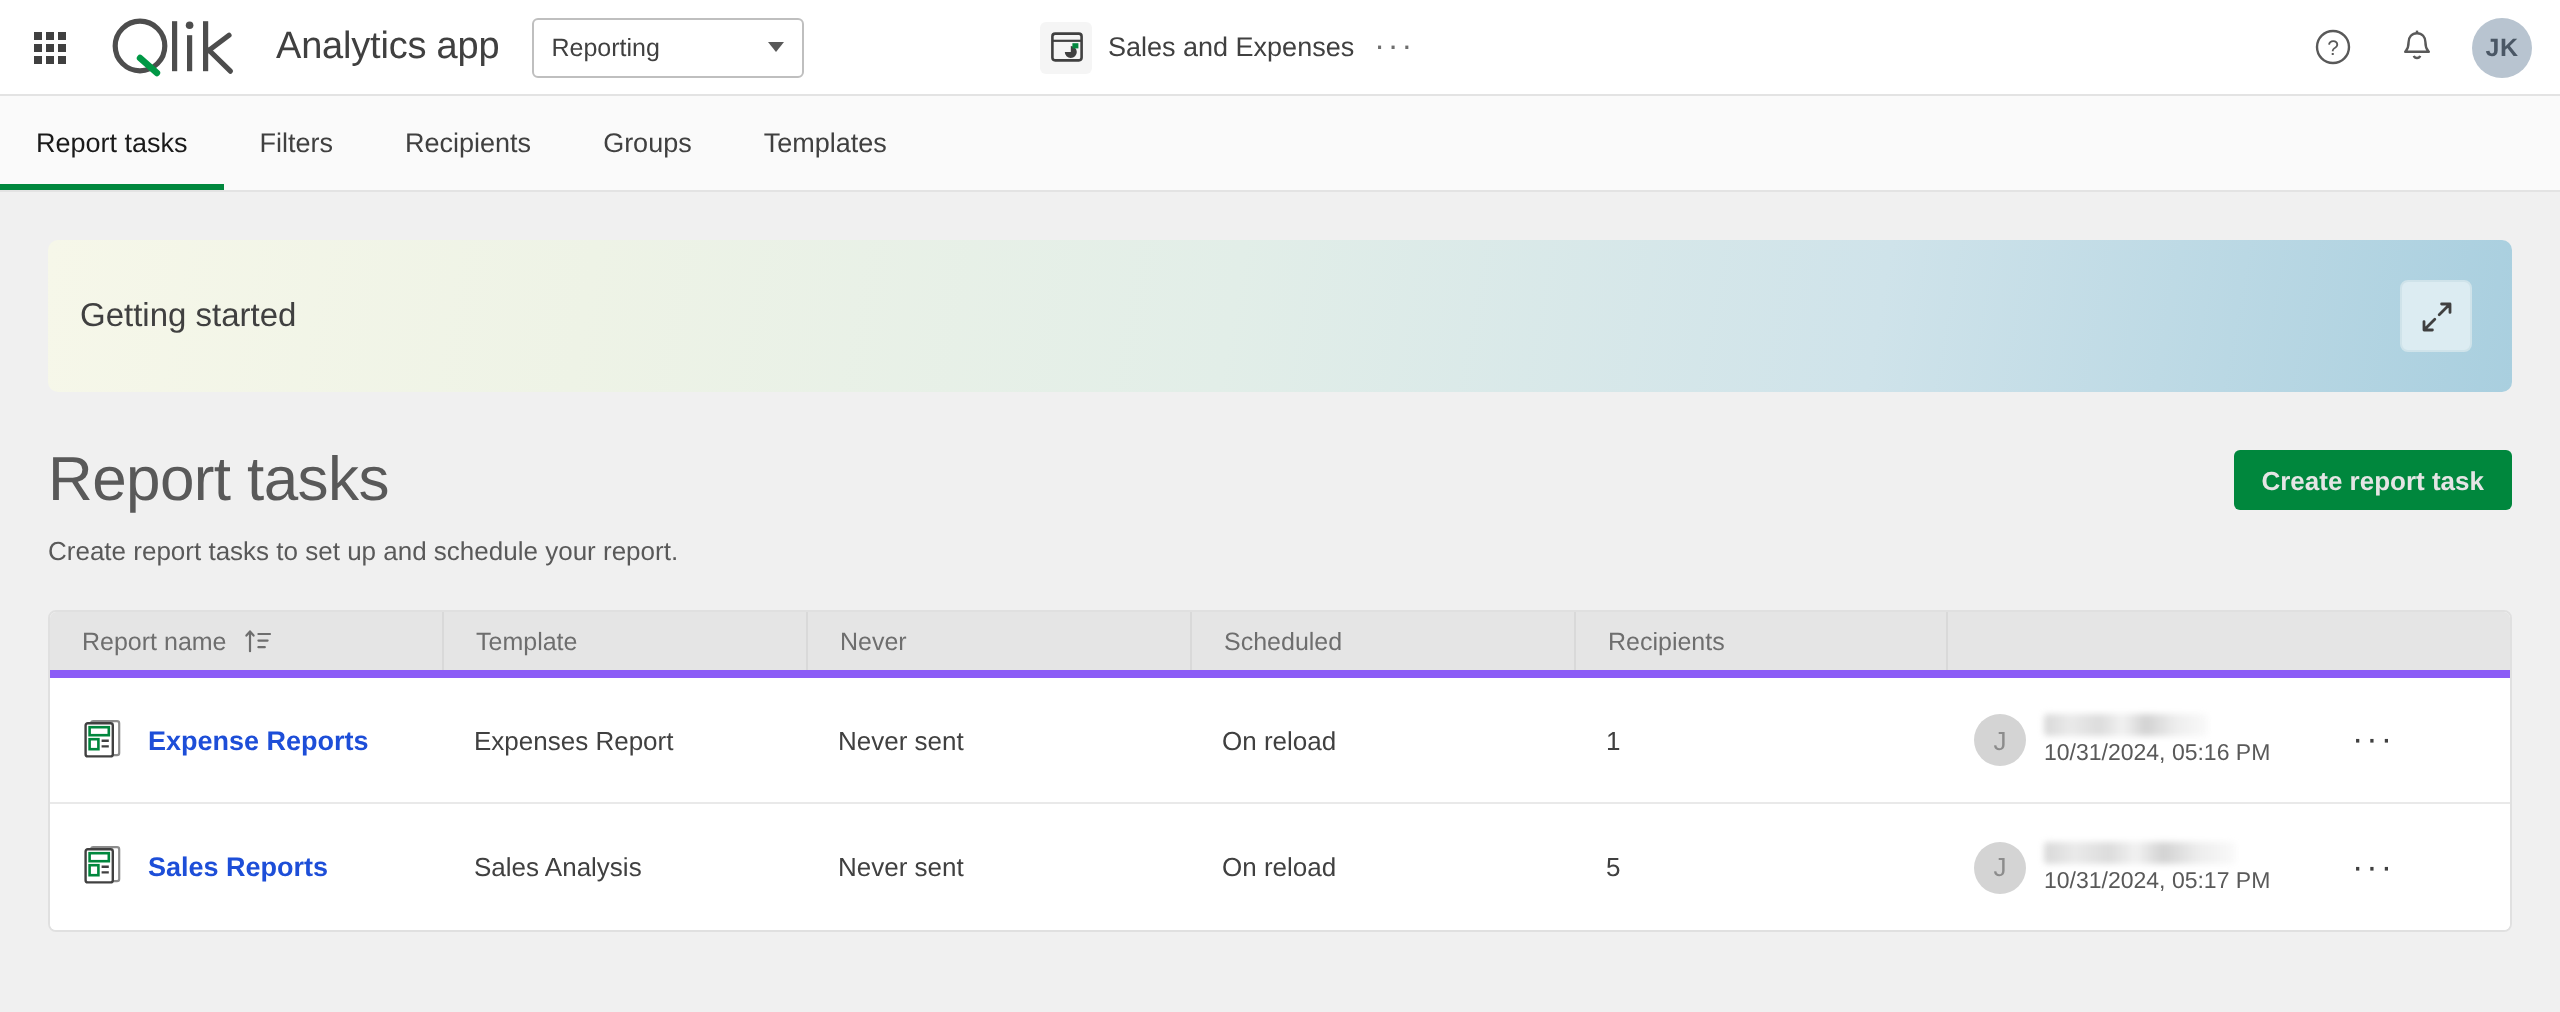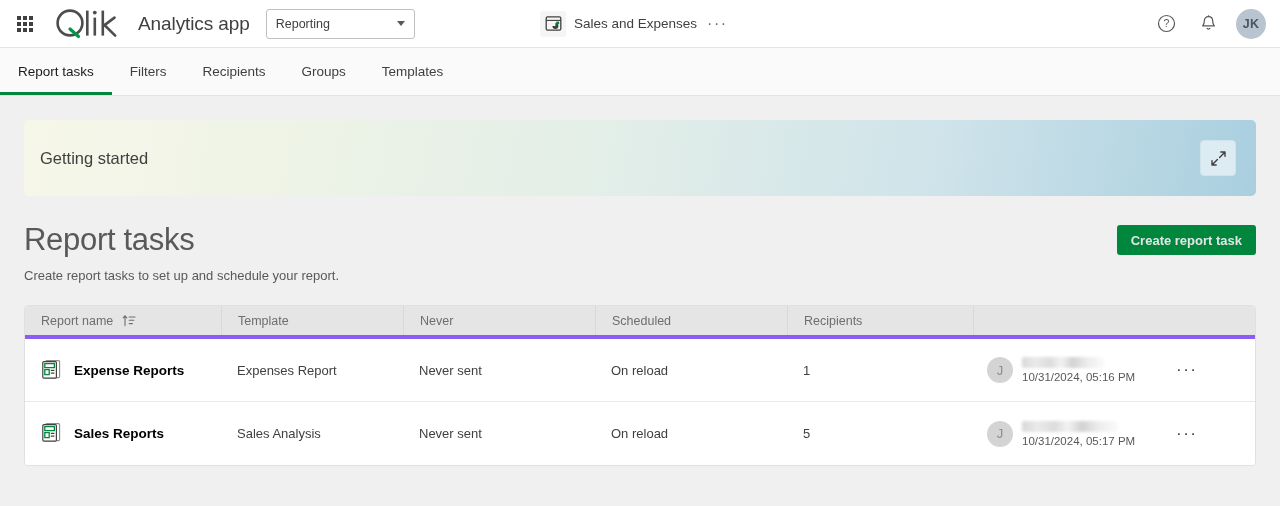--- a/index.html
+++ b/index.html
@@ -49,21 +49,21 @@
     margin-left: 14px;
     font-size: 19px;
     color: #404040;
     letter-spacing: -0.1px;
     white-space: nowrap;
     flex: 0 0 auto;
   }
 
   .space-select {
     margin-left: 16px;
-    width: 149px;
+    width: 136px;
     height: 30px;
     border: 1px solid #bfbfbf;
     border-radius: 3px;
     background: #fff;
     display: flex;
     align-items: center;
     padding: 0 9px;
     font-size: 12.5px;
     color: #404040;
     cursor: pointer;
@@ -72,21 +72,21 @@
   }
   .chev {
     width: 0; height: 0;
     border-left: 4px solid transparent;
     border-right: 4px solid transparent;
     border-top: 5px solid #595959;
   }
 
   .doc-center {
     position: absolute;
-    left: 540px;
+    left: 520px;
     display: flex;
     align-items: center;
     gap: 8px;
   }
   .doc-icon {
     width: 26px; height: 26px;
     background: #f5f5f5;
     border-radius: 3px;
     display: flex; align-items: center; justify-content: center;
     cursor: pointer;
@@ -268,21 +268,21 @@
   }
   .trow:last-child { border-bottom: none; }
   .td {
     display: flex;
     align-items: center;
     padding-left: 16px;
     font-size: 13px;
     color: #404040;
   }
   .td.name-cell { gap: 11px; padding-left: 16px; }
-  .rep-name { font-weight: bold; font-size: 13.5px; color: #000000; }
+  .rep-name { font-weight: bold; font-size: 13.5px; color: #1d4ed8; }
   .td.muted { color: #404040; }
 
   .upd-cell { padding-left: 14px; gap: 9px; }
   .avatar-sm {
     width: 26px; height: 26px; border-radius: 50%;
     background: #d4d4d4; color: #8c8c8c;
     font-size: 13px;
     display: flex; align-items: center; justify-content: center;
     flex: 0 0 auto;
   }

